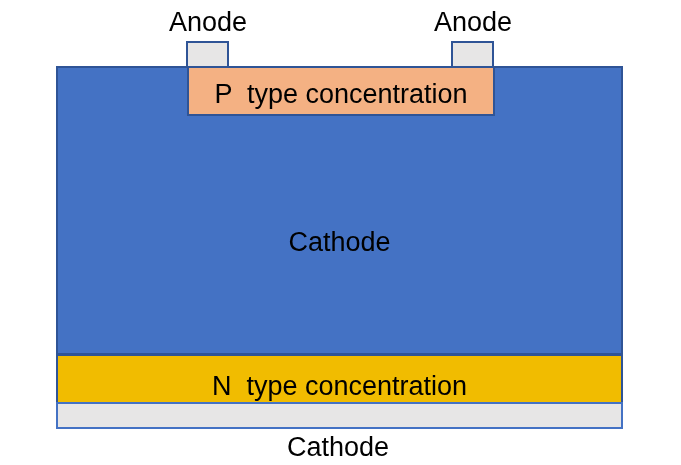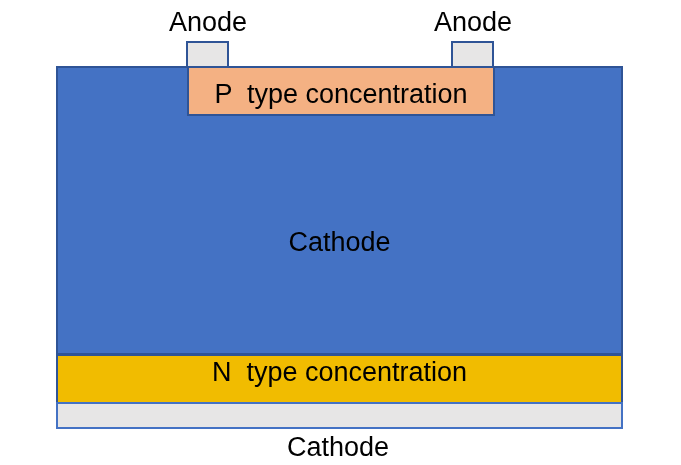--- a/index.html
+++ b/index.html
@@ -49,21 +49,21 @@
     display: flex; align-items: center; justify-content: center;
     padding-top: 6px;
   }
   .p-region .label { position: static; }
   .silicon-label { left: 56px; top: 226px; width: 567px; }
   .n-region {
     left: 56px; top: 354px; width: 567px; height: 50px;
     background: var(--n-type-fill, #F1BC00);
     border: 2px solid var(--outline, #2F5496);
     z-index: 2;
-    display: flex; align-items: flex-start; justify-content: center;
+    display: flex; align-items: flex-end; justify-content: center;
   }
   .n-region .label { position: static; }
   .cathode-strip {
     left: 56px; top: 402px; width: 567px; height: 27px;
     background: var(--contact-fill, #E7E6E6);
     border: 2px solid var(--cathode-outline, #4472C4);
     z-index: 2;
   }
   .cathode-label { left: 48px; top: 431px; width: 580px; }
 </style>

